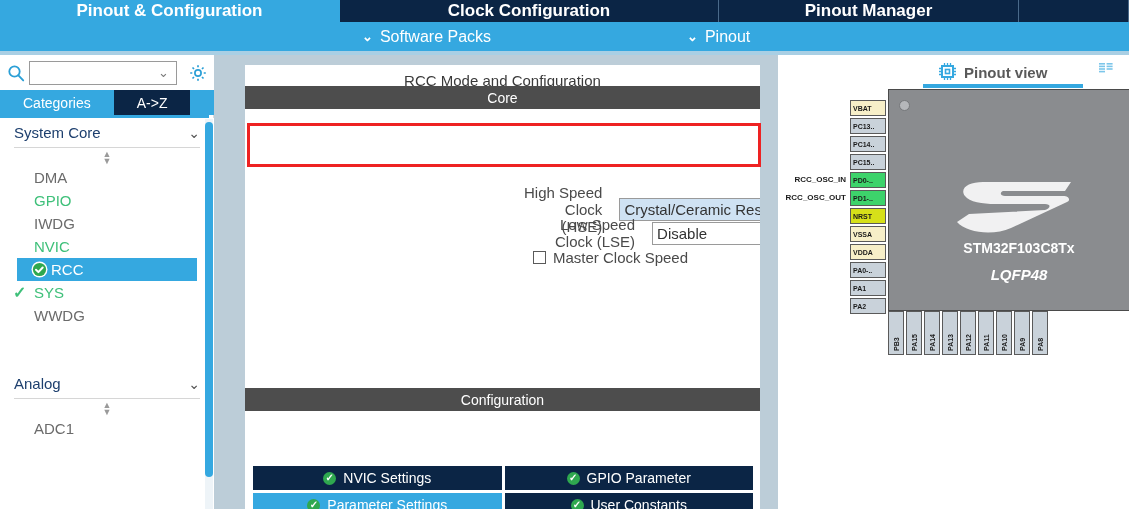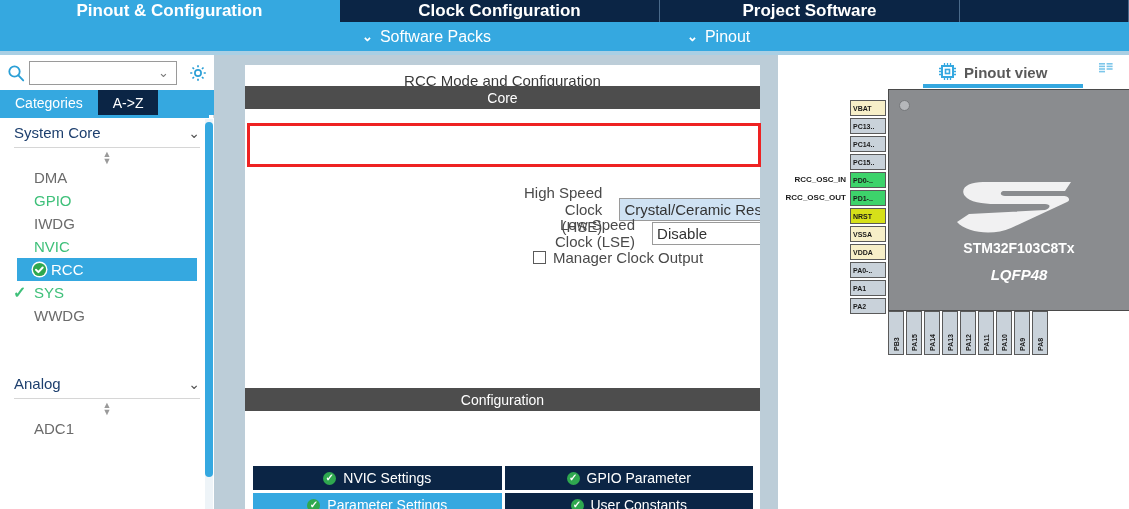--- a/index.html
+++ b/index.html
@@ -17,21 +17,21 @@
     background: #0b2545; display: flex; overflow: hidden;
   }
   .tab {
     height: 22px; display: flex; align-items: center; justify-content: center;
     color: #ffffff; font-size: 17px; font-weight: bold;
     border-right: 1px solid #4a6a8a; white-space: nowrap;
     padding-bottom: 1px;
   }
   .tab.active { background: #35a8e0; border-right: 1px solid #35a8e0; }
   .tab.t0 { width: 340px; }
-  .tab.t1 { width: 320px; }
+  .tab.t1 { width: 379px; }
   .tab.t2 { width: 300px; }
   .tab.t3 { flex: 1; }
 
   
   .menurow {
     position: absolute; left: 0; top: 22px; width: 1129px; height: 29px;
     background: #35a8e0;
   }
   .menuitem {
     position: absolute; top: 0; height: 29px; display: flex; align-items: center;
@@ -79,21 +79,21 @@
     margin-left: 9px; width: 24px; height: 24px;
     display: flex; align-items: center; justify-content: center;
   }
 
   .seltabs {
     position: absolute; left: 0; top: 35px; width: 214px; height: 25px;
     background: #35a8e0; display: flex; align-items: stretch;
   }
   .seltab {
     display: flex; align-items: center; justify-content: center;
-    font-size: 14px; color: #ffffff; padding: 0 15px; height: 25px;
+    font-size: 14px; color: #ffffff; padding: 0 23px; height: 25px;
   }
   .seltab.dark { background: #0b2545; }
   .tabunderline {
     position: absolute; left: 0; top: 60px; width: 209px; height: 3px;
     background: #35a8e0;
   }
 
   .treewrap {
     position: absolute; left: 0; top: 63px; width: 214px; height: 446px;
     background: #ffffff; overflow: hidden;
@@ -324,21 +324,21 @@
 <div id="app">
 
   <div class="tabstrip">
     <div class="tab t0 active">
         <span>Pinout &amp; Configuration</span>
       </div>
     <div class="tab t1">
         <span>Clock Configuration</span>
       </div>
     <div class="tab t2">
-        <span>Project Software</span>
+        <span>Pinout Manager</span>
       </div>
     <div class="tab t3">
         <span></span>
       </div>
   </div>
 
   <div class="menurow">
     <div class="menuitem mi-packs">
       <span class="chev">⌄</span>
       <span>Software Packs</span>
@@ -462,21 +462,21 @@
       <div class="fieldrow lse-row">
         <span class="fieldlabel">Low Speed Clock (LSE)</span>
         <div class="combo">
           <span class="cval">Disable</span>
           <span class="carrow">⌄</span>
         </div>
       </div>
 
       <div class="mco-row">
         <span class="chk"></span>
-        <span class="lbl">Manager Clock Output</span>
+        <span class="lbl">Master Clock Speed</span>
       </div>
     </div>
 
     <div class="cfgbar">Configuration</div>
     <div class="cfgbody">
 
       <div class="cfggrid">
         <div class="cfgrow">
           <div class="cfgbtn">
             <span class="okdot">✓</span>

